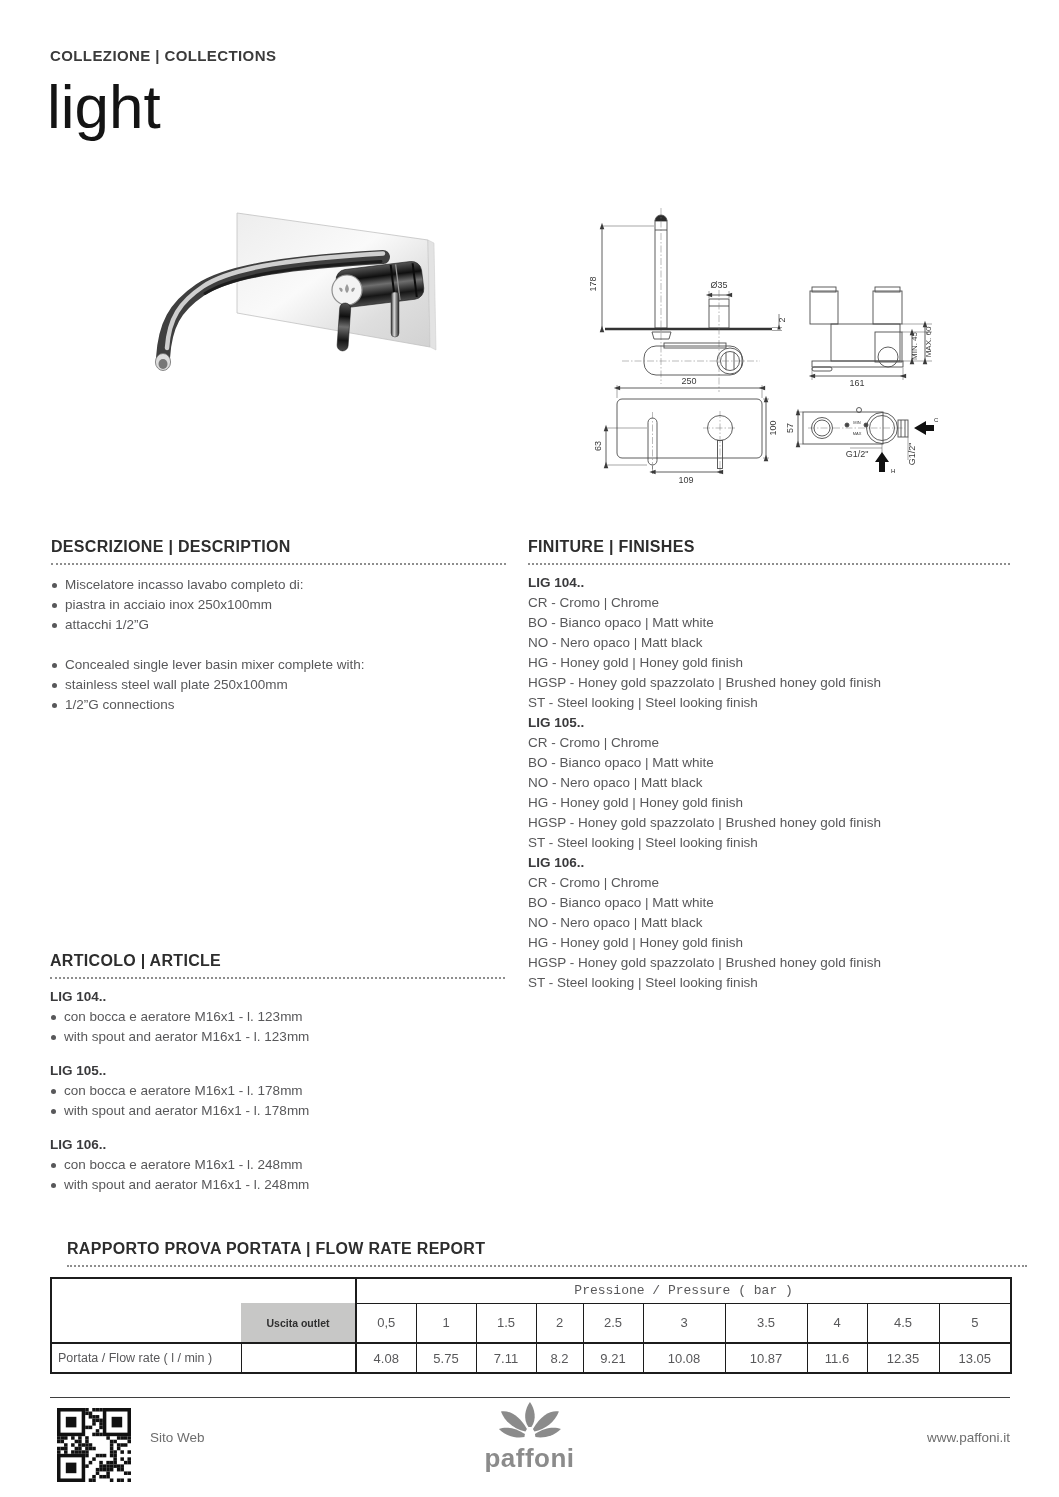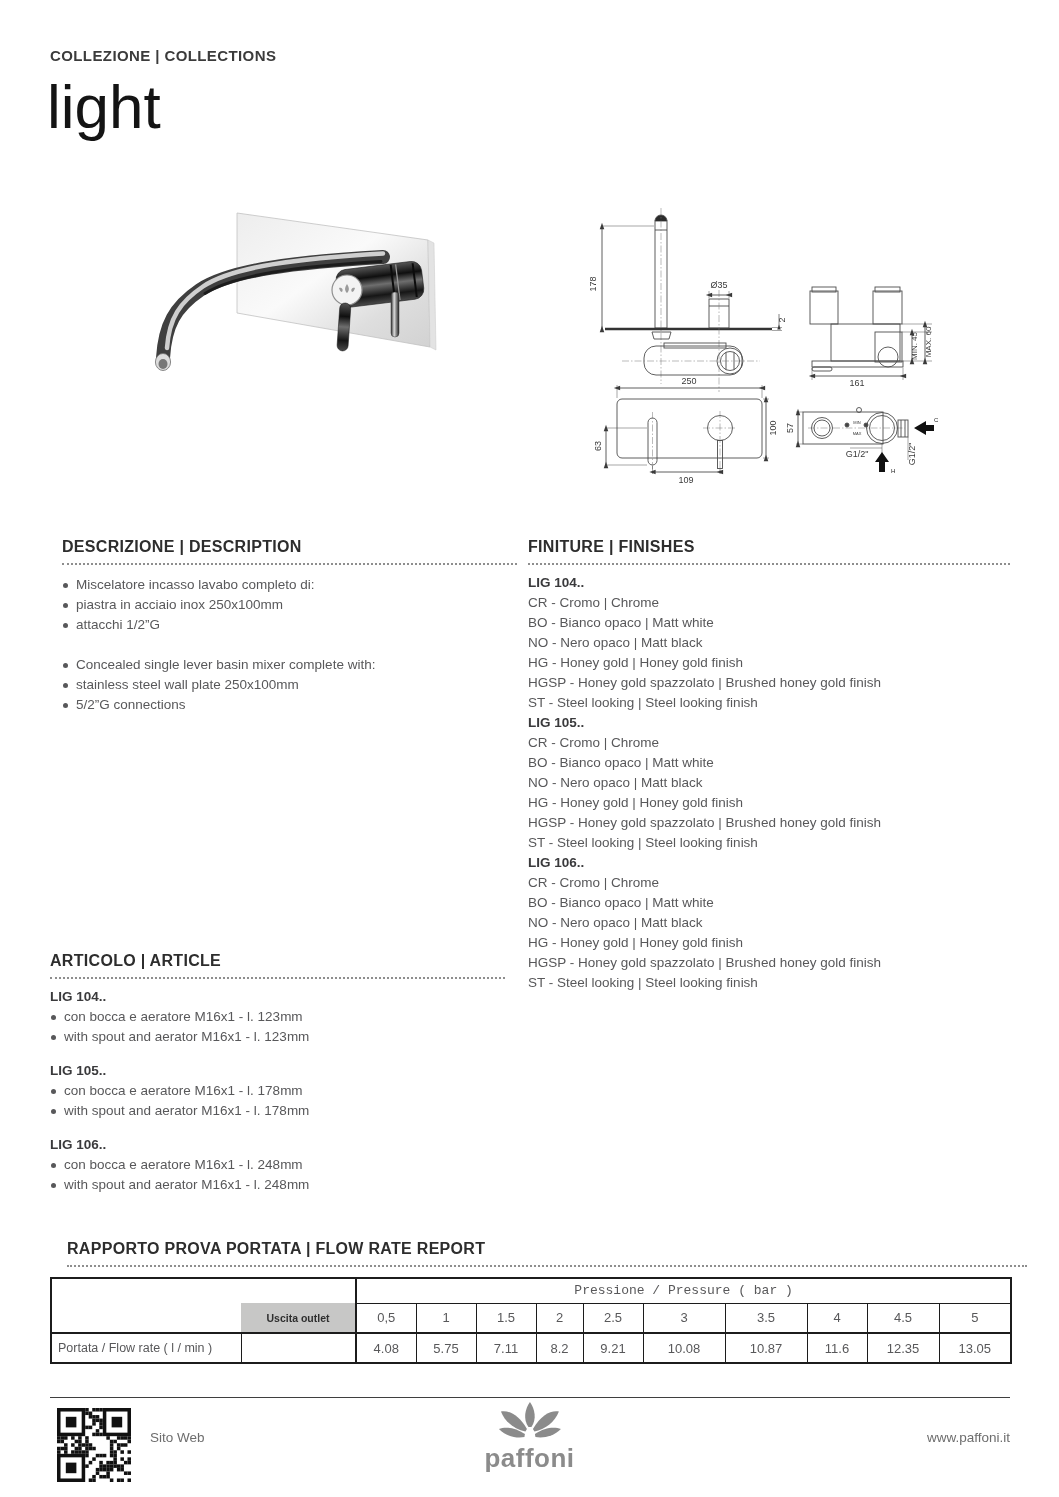--- a/index.html
+++ b/index.html
@@ -28,21 +28,21 @@
   .art-group { margin-top:8px; }
   .art-group + .art-group { margin-top:14px; }
   .art-group .b-list { margin-top:0; }
 
   
   .flow-table { position:absolute; left:50px; top:1277px; border-collapse:collapse;
                 table-layout:fixed; width:960px; }
   .flow-table td { border:1.5px solid #1c1c1c; font-size:13px; color:#58585a;
                    text-align:center; vertical-align:middle; }
   .flow-table tr.r1 td { height:25px;font-family:Liberation Mono, monospace; }
-  .flow-table tr.r2 td { height:30px; }
+  .flow-table tr.r2 td { height:40px; }
   .flow-table tr.r3 td { height:30px; border-top-width:2px; }
   .flow-table { border:2px solid #1c1c1c; }
   td.corner { border-bottom:none !important; }
   td.c1-blank { border-top:none !important; border-right:none !important; }
   td.outlet { border:none !important; background:#c7c7c6; color:#2f2f2f;
               font-size:10.5px; font-weight:bold; }
   td.press-head, td.data-first { border-left-width:2px !important; }
   td.row-label { text-align:left; padding-left:6px; font-size:12.5px; }
 
   .footer-rule { position:absolute; left:50px; top:1397px; width:960px; height:0;
@@ -244,31 +244,31 @@
     <text class="dimtxt-s" transform="translate(371,146) rotate(-90)" text-anchor="middle">MAX. 60</text>
     <text class="dimtxt" transform="translate(233,232) rotate(-90)" text-anchor="middle">57</text>
     <text class="dimtxt" x="297" y="261" text-anchor="middle">G1/2"</text>
     <text class="dimtxt" transform="translate(355,258) rotate(-90)" text-anchor="middle">G1/2"</text>
     <text class="tinytxt" x="297" y="228" text-anchor="middle">MIN</text>
     <text class="tinytxt" x="297" y="239" text-anchor="middle">MAX</text>
     <text class="chtxt" x="374" y="226">C</text>
     <text class="chtxt" x="331" y="277">H</text>
   </svg>
 
-  <div class="sec" style="left:62px; top:538px; width:455px;">
+  <div class="sec" style="left:51px; top:538px; width:455px;">
     <div class="sec-heading">DESCRIZIONE | DESCRIPTION</div>
     <ul class="b-list">
       <li>Miscelatore incasso lavabo completo di:</li>
       <li>piastra in acciaio inox 250x100mm</li>
       <li>attacchi 1/2”G</li>
     </ul>
     <ul class="b-list gap-top">
       <li>Concealed single lever basin mixer complete with:</li>
       <li>stainless steel wall plate 250x100mm</li>
-      <li>5/2”G connections</li>
+      <li>1/2”G connections</li>
     </ul>
   </div>
 
   <div class="sec" style="left:528px; top:538px; width:482px;">
     <div class="sec-heading">FINITURE | FINISHES</div>
     <div class="fin-wrap">
       <div class="code-line">LIG 104..</div>
       <div class="fin-line">CR - Cromo | Chrome</div>
       <div class="fin-line">BO - Bianco opaco | Matt white</div>
       <div class="fin-line">NO - Nero opaco | Matt black</div>

